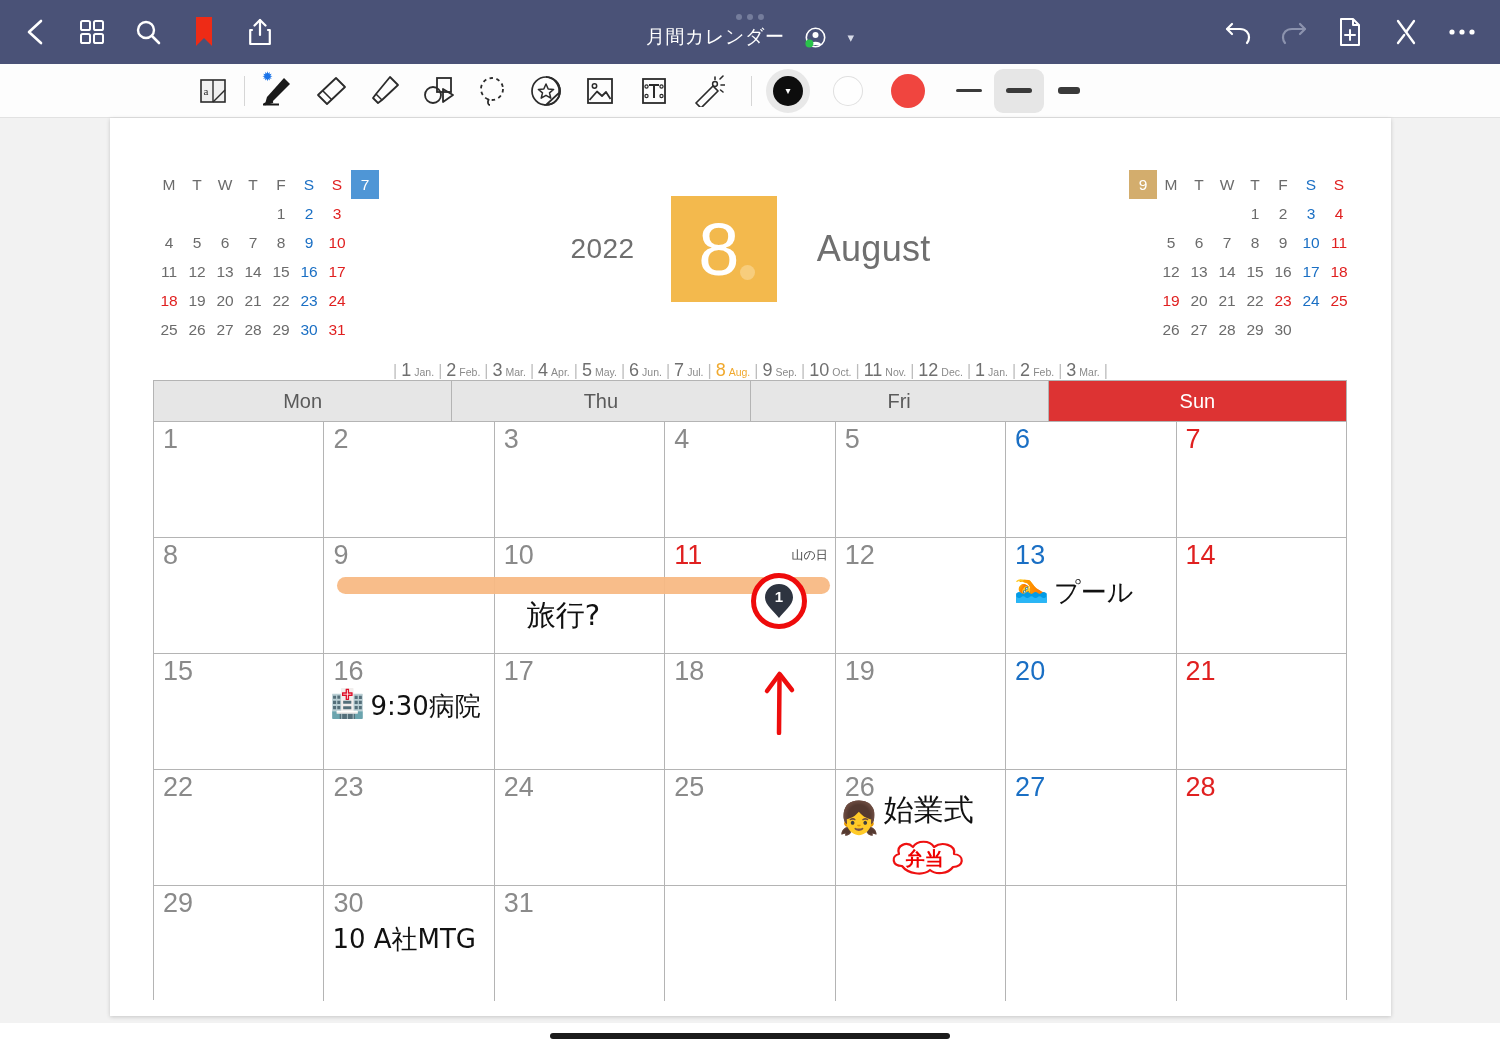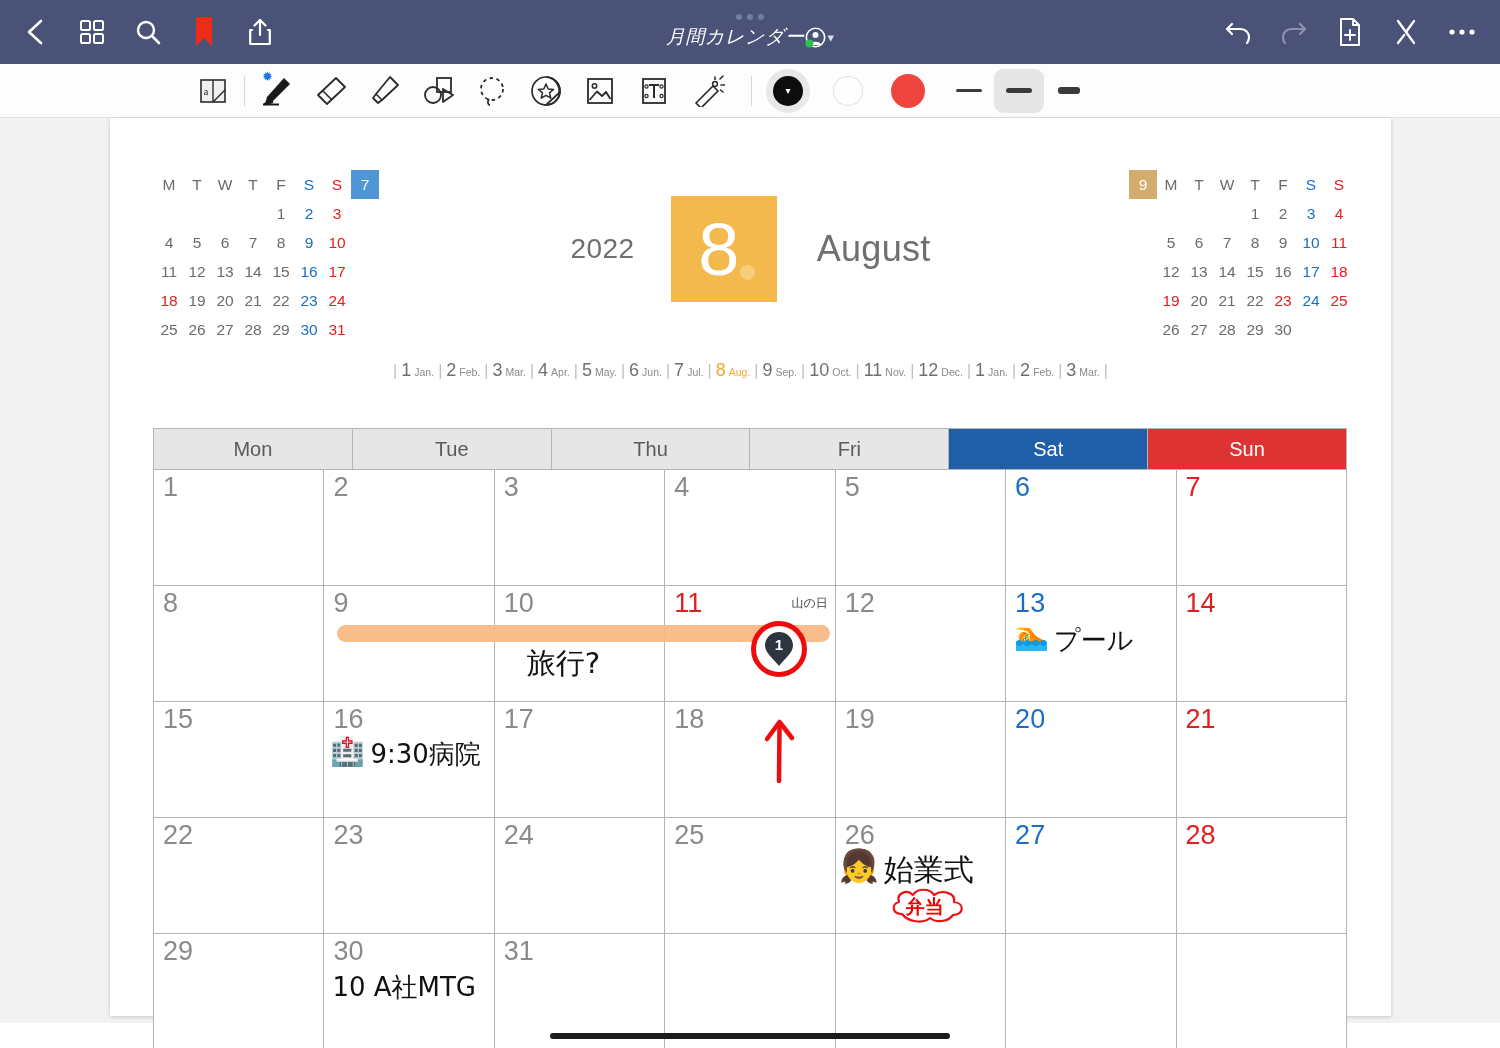--- a/index.html
+++ b/index.html
@@ -33,23 +33,22 @@
     pointer-events: none;
   }
   .dots-handle {
     display: flex; gap: 5px; margin-bottom: 4px;
   }
   .dots-handle i {
     width: 6px; height: 6px; border-radius: 50%;
     background: #757d9c; display: block;
   }
   .title-row {
-    display: flex; align-items: center; gap: 1px;
+    display: flex; align-items: center; gap: 21px;
     pointer-events: auto;
-    font-style: italic;
   }
   .doc-title {
     color: #ffffff; font-size: 19px; letter-spacing: 0.5px;
   }
   .share-badge {
     position: relative; width: 21px; height: 21px;
   }
   .chev-small {
     color: #d7dbe8; font-size: 13px; line-height: 1;
   }
@@ -185,21 +184,20 @@
   .mstrip .mi .n { font-size: 18px; color: #6f6f6f; }
   .mstrip .mi .a { font-size: 10.5px; color: #8a8a8a; margin-left: 3px; }
   .mstrip .mi.cur .n { color: #f0a92e; }
   .mstrip .mi.cur .a { color: #f0a92e; }
 
   
   .grid {
     position: absolute; left: 43px; top: 262px;
     width: 1194px; height: 620px;
     border: 1px solid #b4b4b4;
-    margin-top: 48px;
   }
   .ghead { display: flex; height: 40px; }
   .ghead .gh {
     flex: 1; display: flex; align-items: center; justify-content: center;
     background: #e6e6e6; color: #5a5a5a; font-size: 20px;
     border-right: 1px solid #b4b4b4;
   }
   .ghead .gh:last-child { border-right: none; text-align: center; }
   .ghead .gh.sat { background: #1f5fa8; color: #ffffff; }
   .ghead .gh.sun { background: #dd3333; color: #ffffff; }
@@ -716,24 +714,22 @@
       <span class="mi">
           <span class="n">3</span>
           <span class="a">Mar.</span>
         </span>
       <span class="sep">|</span>
     </div>
 
     <div class="grid">
       <div class="ghead">
         <div class="gh">Mon</div>
-        <div class="gh">Tue</div>
         <div class="gh">Thu</div>
         <div class="gh">Fri</div>
-        <div class="gh sat">Sat</div>
         <div class="gh sun">Sun</div>
       </div>
 
       <div class="grow">
         <div class="gcell">
             <span class="dnum">1</span>
           </div>
         <div class="gcell">
             <span class="dnum">2</span>
           </div>
@@ -817,21 +813,21 @@
           </div>
         <div class="gcell">
             <span class="dnum">24</span>
           </div>
         <div class="gcell">
             <span class="dnum">25</span>
           </div>
         <div class="gcell">
           <span class="dnum">26</span>
           <span class="emoji" style="left:4px;top:32px;font-size:32px;">👧</span>
-          <span class="hw" style="left:48px;top:32px;font-size:30px;text-align:center;">始業式</span>
+          <span class="hw" style="left:48px;top:20px;font-size:30px;text-align:center;">始業式</span>
           <span class="bento-cloud" style="left:50px;top:68px;">
             <svg width="86" height="40" viewBox="0 0 86 40" aria-hidden="true">
               <path d="M16 28 C6 28 5 18 13 16 C10 7 21 3 27 9 C31 2 44 2 48 9
                        C56 3 70 7 68 16 C79 17 78 29 67 29
                        C62 36 50 37 44 32 C37 38 22 36 16 28 Z" fill="none" stroke="#ee1111" stroke-width="2.2" stroke-linejoin="round"></path>
             </svg>
             <span class="red-ann" style="left:20px;top:8px;font-size:19px;font-weight:bold;">弁当</span>
           </span>
         </div>
         <div class="gcell">

